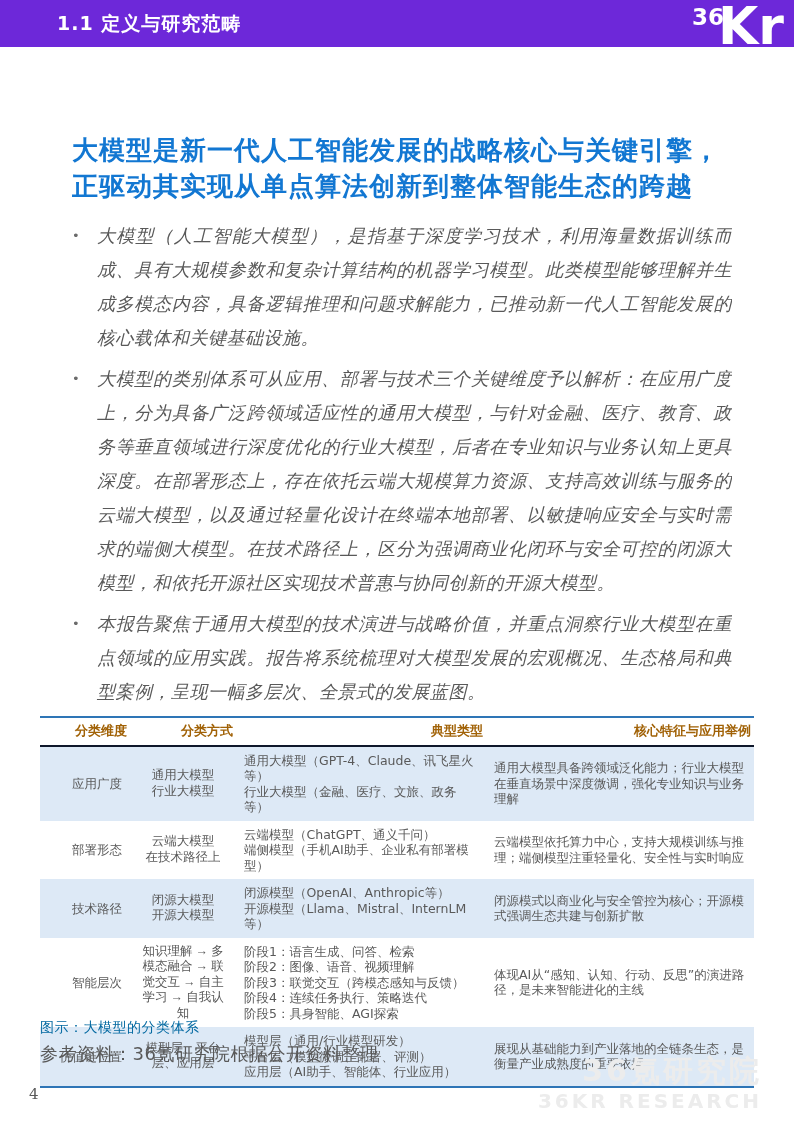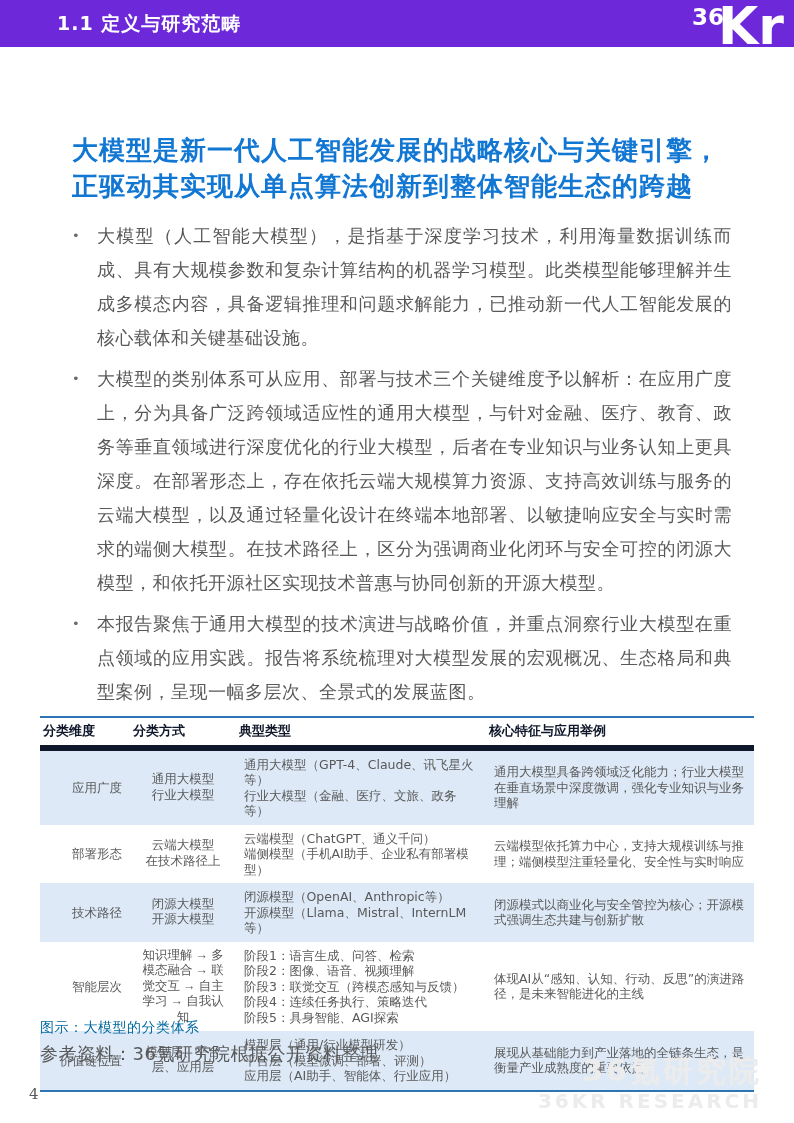--- a/index.html
+++ b/index.html
@@ -16,28 +16,28 @@
 
   
   .headline { position:absolute; left:72px; top:120px; width:664px;
     color:#1277d2; font-size:26px; font-weight:bold; line-height:36px; letter-spacing:1px;margin-top:12px; }
 
   
   .bullets { position:absolute; left:72px; top:219px; width:660px; height:494px; overflow:hidden;
     color:#595959; font-size:18px; line-height:34px; }
   .bullet { display:flex; margin-bottom:7px; }
   .bullet-dot { flex:0 0 25px; font-size:13px; line-height:34px; color:#6b6b6b; }
-  .bullet-text { flex:1; text-align:justify; letter-spacing:0.5px; }
+  .bullet-text { flex:1; text-align:justify; letter-spacing:0.5px;font-style:italic; }
 
   
   .tablewrap { position:absolute; left:40px; top:716px; width:714px; }
   table.cls { width:100%; border-collapse:collapse; table-layout:fixed;
     font-size:12.5px; line-height:15.5px; color:#595959; }
-  table.cls thead th { color:#0f172a; font-weight:bold; font-size:13px; text-align:left;
-    padding:5px 3px 6px 3px; border-top:2px solid #2e75b6; border-bottom:6px solid #0f172a; background:#ffffff; }
+  table.cls thead th { color:#a16207; font-weight:bold; font-size:13px; text-align:right;
+    padding:5px 3px 6px 3px; border-top:2px solid #2e75b6; border-bottom:2px solid #0f172a; background:#ffffff; }
   table.cls tbody td { padding:6px 8px; vertical-align:middle; }
   table.cls tbody tr.band { background:#dde9f6; }
   table.cls tbody tr:last-child td { border-bottom:2px solid #2e75b6; }
   td.c-dim { text-align:right; padding-left:10px; }
   td.c-method { text-align:center;font-family:Liberation Serif, serif; }
   td.c-types, td.c-feat { text-align:left; }
 
   
   .caption-figure { position:absolute; left:40px; top:1019px; font-size:14px; color:#0369a1; letter-spacing:0.5px; }
   .caption-source { position:absolute; left:40px; top:1042px; font-size:18px; color:#595959; letter-spacing:0.5px; }

